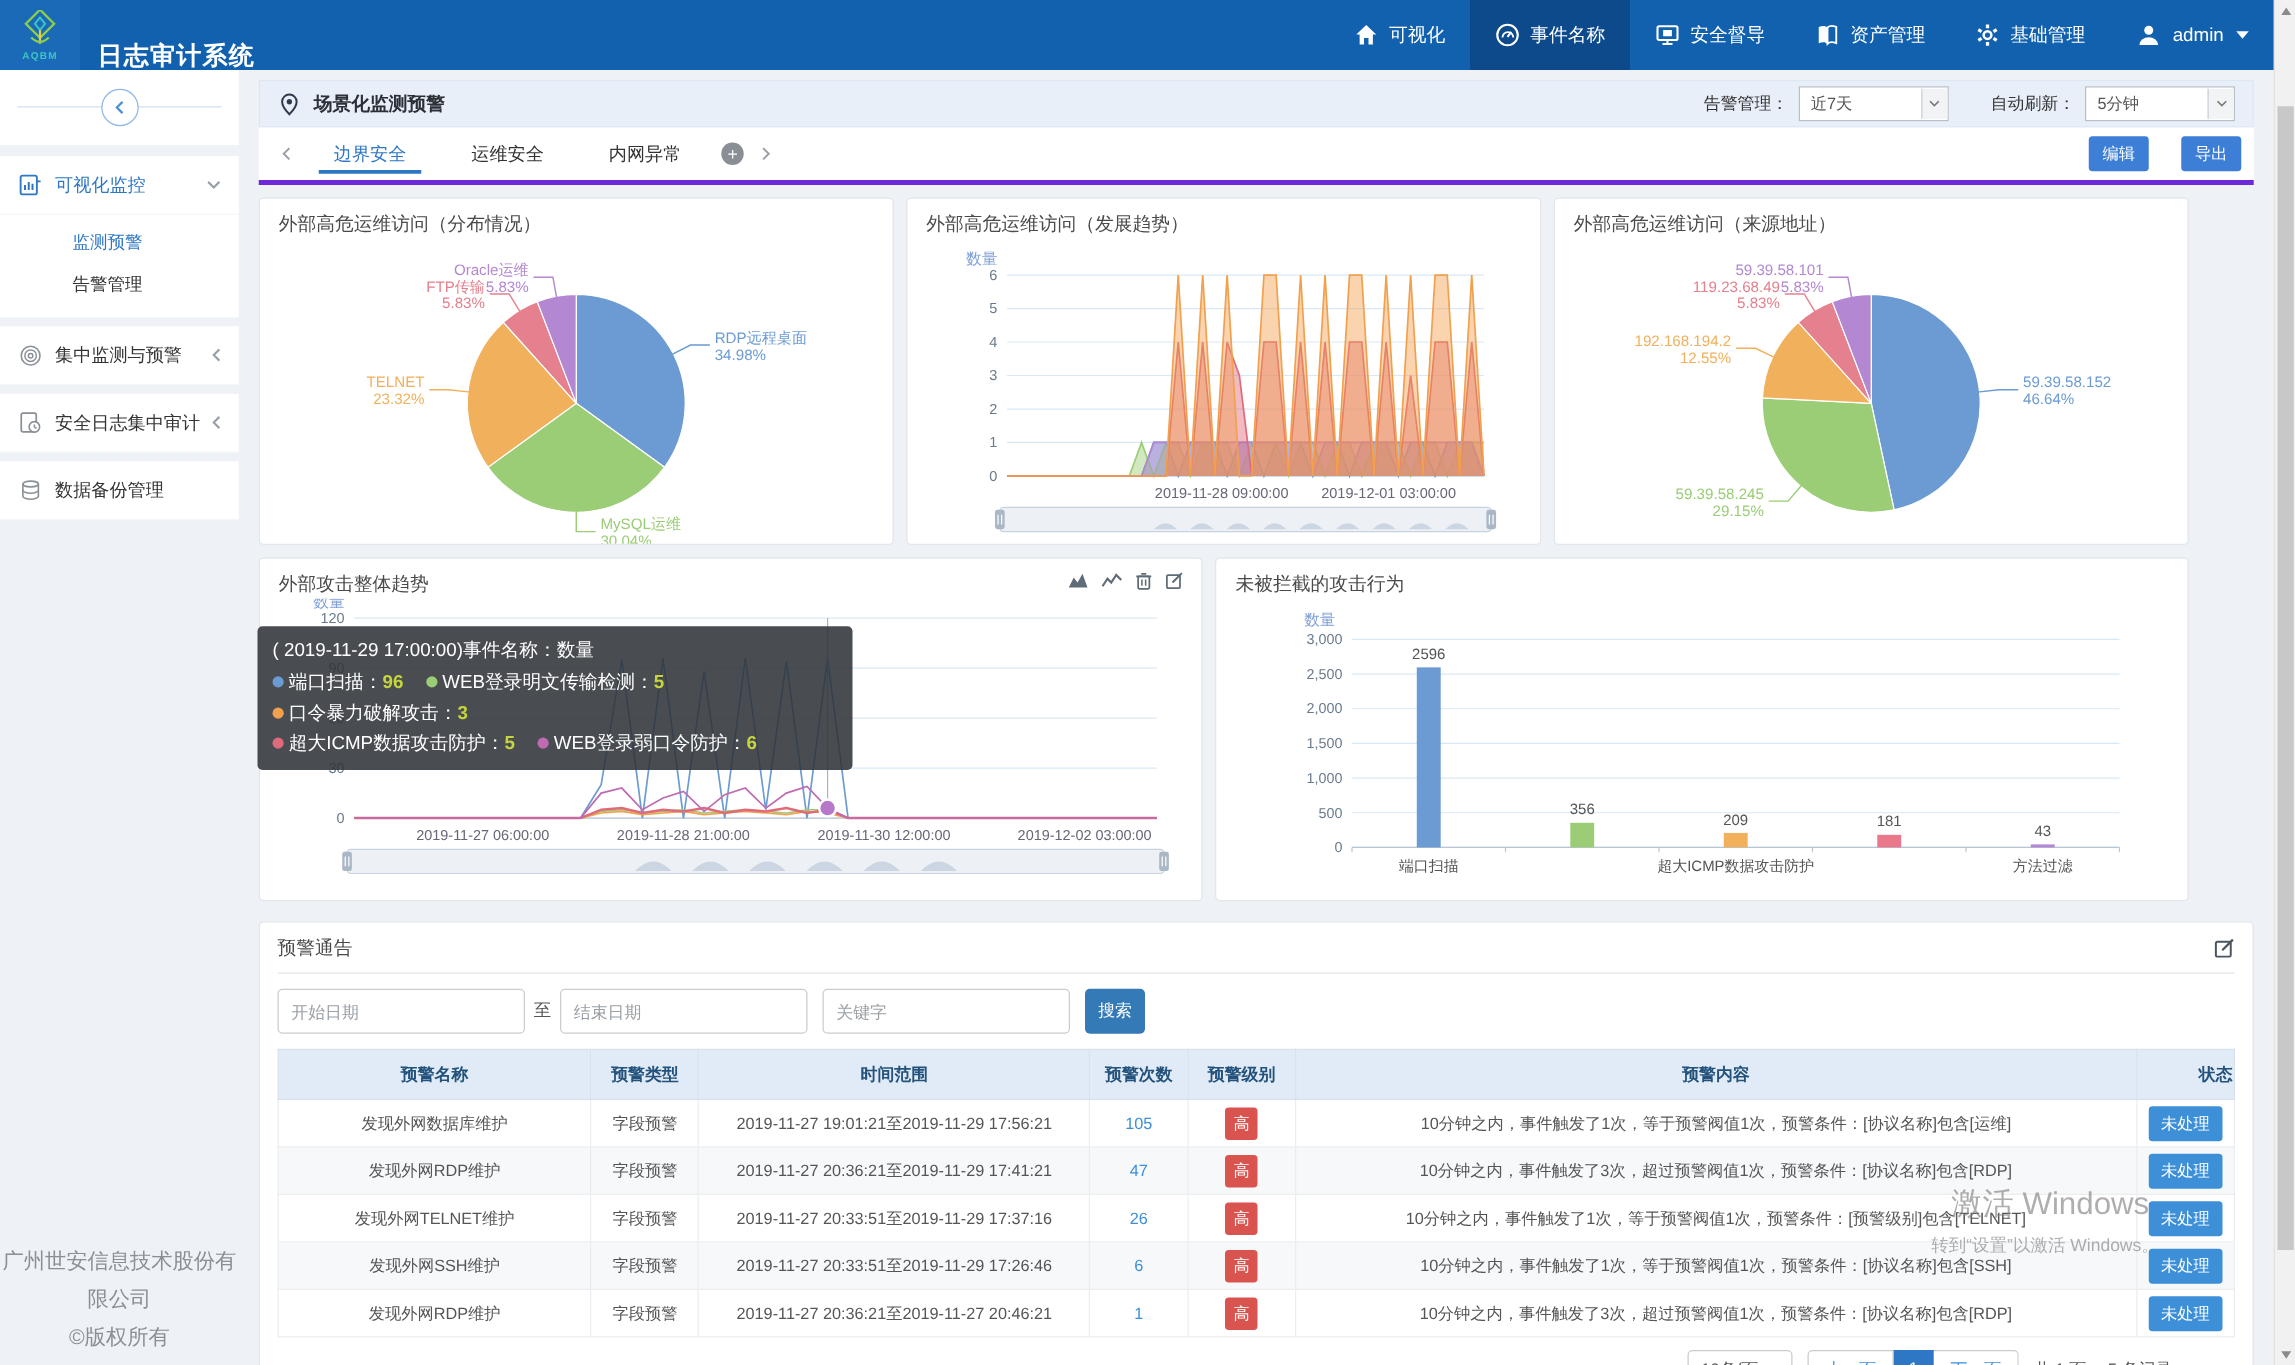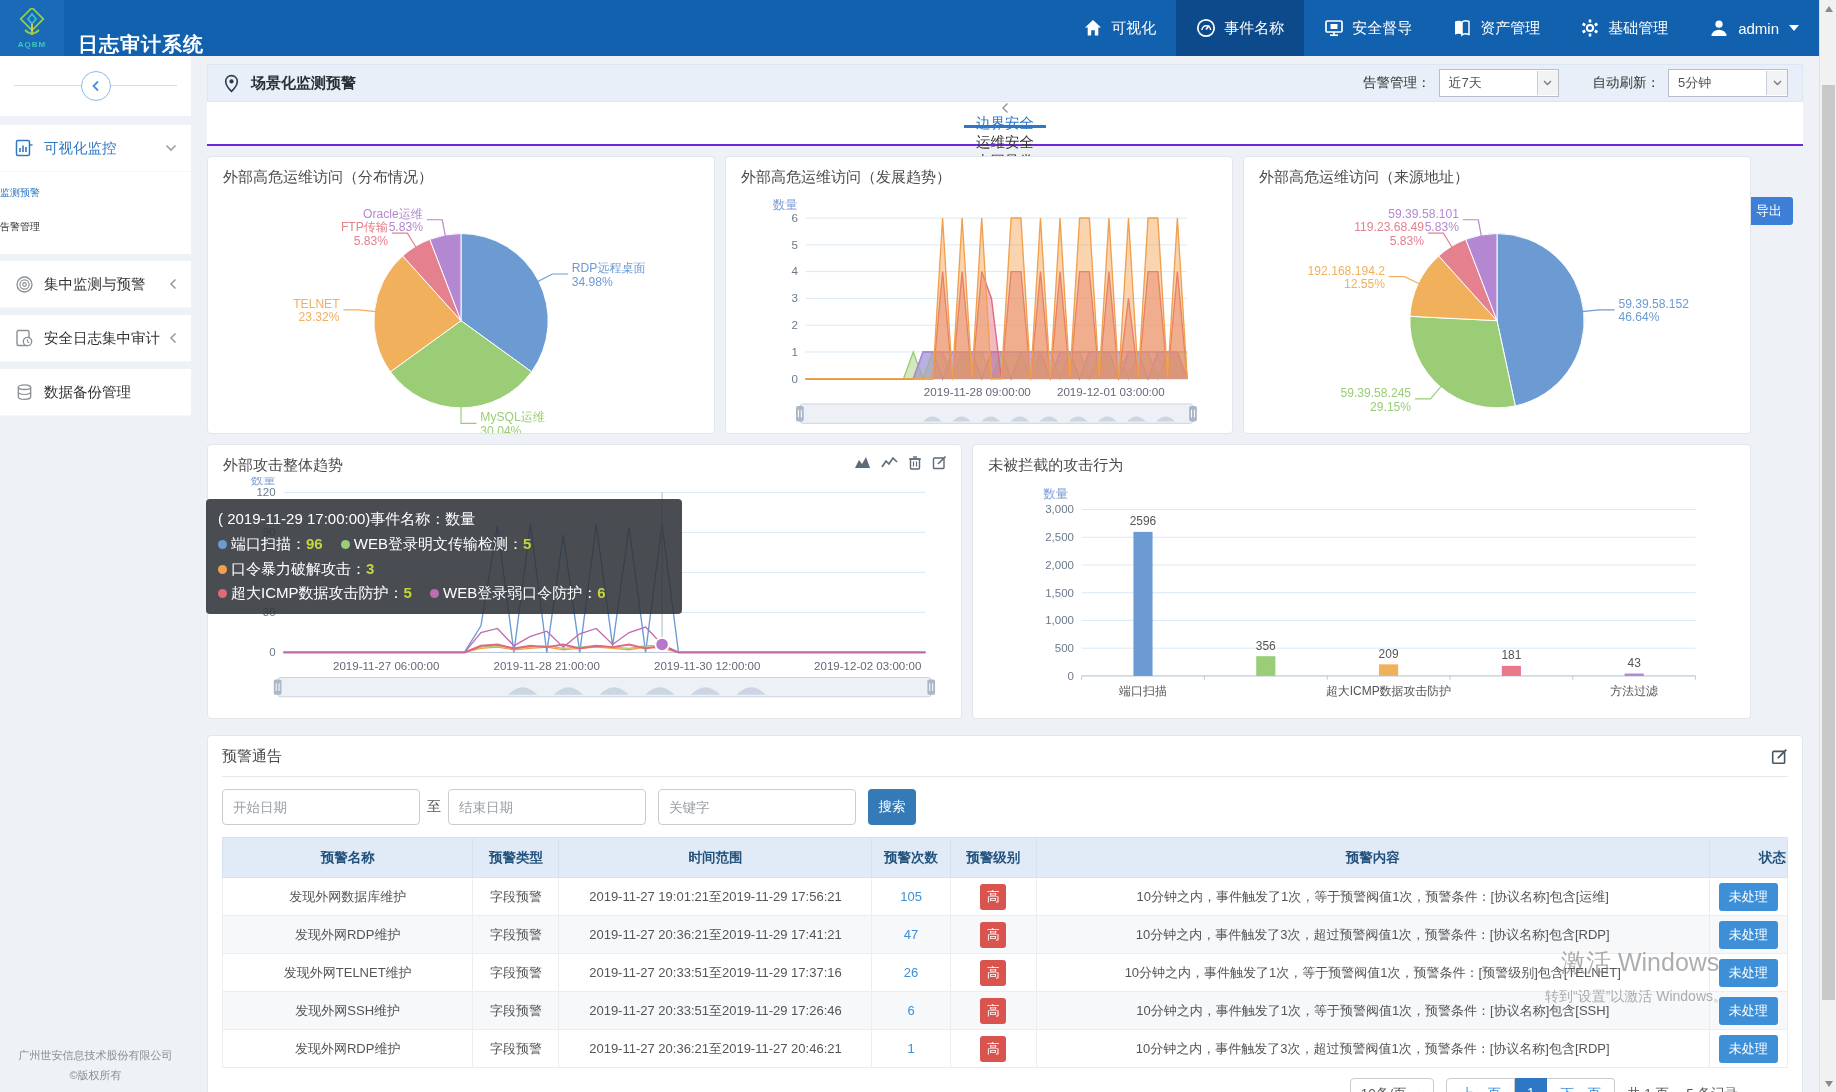--- a/index.html
+++ b/index.html
@@ -20,34 +20,34 @@
   .side-collapse-block{background:#fff;height:60px;position:relative;margin-bottom:8px;border-bottom:1px solid #eef2f6;}
   .side-collapse-line{position:absolute;left:14px;right:14px;top:29px;height:1px;background:#cfe0f0;}
   .collapse-btn{position:absolute;left:50%;top:50%;transform:translate(-50%,-50%);width:28px;height:28px;border-radius:50%;
     background:#fff;border:1px solid #8fb8e8;color:#4a90d9;display:flex;align-items:center;justify-content:center;cursor:pointer;}
   .side-group{background:#fff;margin-bottom:7px;}
   .side-item{height:46px;display:flex;align-items:center;padding:0 14px;font-size:14.5px;color:#333;cursor:pointer;border-bottom:1px solid #f4f6f8;}
   .side-item .s-icon{width:20px;height:20px;margin-right:10px;display:flex;align-items:center;justify-content:center;}
   .side-item .chev{margin-left:auto;display:flex;}
   .side-item.blue{color:#2e77c5;}
   .side-sub{padding:4px 0 10px;}
-  .side-sub-item{height:34px;line-height:34px;font-size:10px;color:#333;cursor:pointer;}
+  .side-sub-item{height:34px;line-height:34px;padding-left:58px;font-size:14px;color:#333;cursor:pointer;}
   .side-sub-item.active{color:#2e77c5;}
-  .sidebar-footer{position:absolute;bottom:6px;left:0;width:191px;text-align:center;font-size:11px;color:#8a8f94;line-height:1.8;}
+  .sidebar-footer{position:absolute;bottom:6px;left:0;width:191px;text-align:center;font-size:17px;color:#8a8f94;line-height:1.8;}
   
   .main{position:absolute;left:191px;top:56px;right:17px;bottom:0;padding:8px 16px 12px 16px;box-sizing:border-box;}
   .page-header{height:38px;background:#e8eff9;border:1px solid #dde7f3;display:flex;align-items:center;padding:0 14px;box-sizing:border-box;}
   .ph-title{font-size:15px;font-weight:bold;color:#2b2f36;margin-left:10px;}
   .ph-right{margin-left:auto;display:flex;align-items:center;gap:34px;}
   .sel-group{display:flex;align-items:center;gap:8px;font-size:13.5px;color:#333;}
   .select{width:118px;height:26px;background:#fff;border:1px solid #b8bfc9;display:flex;align-items:center;font-size:13px;color:#555;cursor:pointer;}
   .select .sel-val{flex:1;padding-left:9px;}
   .select .sel-arrow{width:20px;height:24px;border-left:1px solid #c9cfd8;background:#f2f3f5;display:flex;align-items:center;justify-content:center;}
   
-  .tab-row{height:42px;background:#fff;border-bottom:2px solid #6d28d9;display:flex;align-items:center;padding:0 10px;flex-direction:column;}
+  .tab-row{height:42px;background:#fff;border-bottom:4px solid #6d28d9;display:flex;align-items:center;padding:0 10px;}
   .tab-arrow{color:#9aa0a8;padding:0 8px;cursor:pointer;display:flex;}
   .tab{padding:0 26px;font-size:14.5px;color:#333;cursor:pointer;height:42px;display:flex;align-items:center;position:relative;}
   .tab.active{color:#2e77c5;}
   .tab.active:after{content:"";position:absolute;left:14px;right:14px;bottom:5px;height:3px;background:#2e77c5;}
   .tab-add{width:18px;height:18px;border-radius:50%;background:#8a8f96;color:#fff;display:flex;align-items:center;justify-content:center;font-size:14px;margin:0 6px;cursor:pointer;line-height:1;}
   .tab-actions{margin-left:auto;display:flex;gap:6px;}
   .btn-blue{background:#3d7fd6;color:#fff;border:none;font-size:13px;padding:5px 11px;border-radius:3px;cursor:pointer;font-family:inherit;margin-left:20px;}
   
   .panel-row{display:flex;gap:10px;margin-top:10px;margin-right:52px;}
   .panel{background:#fff;border:1px solid #e2e5ea;border-radius:4px;display:flex;flex-direction:column;box-sizing:border-box;position:relative;}

